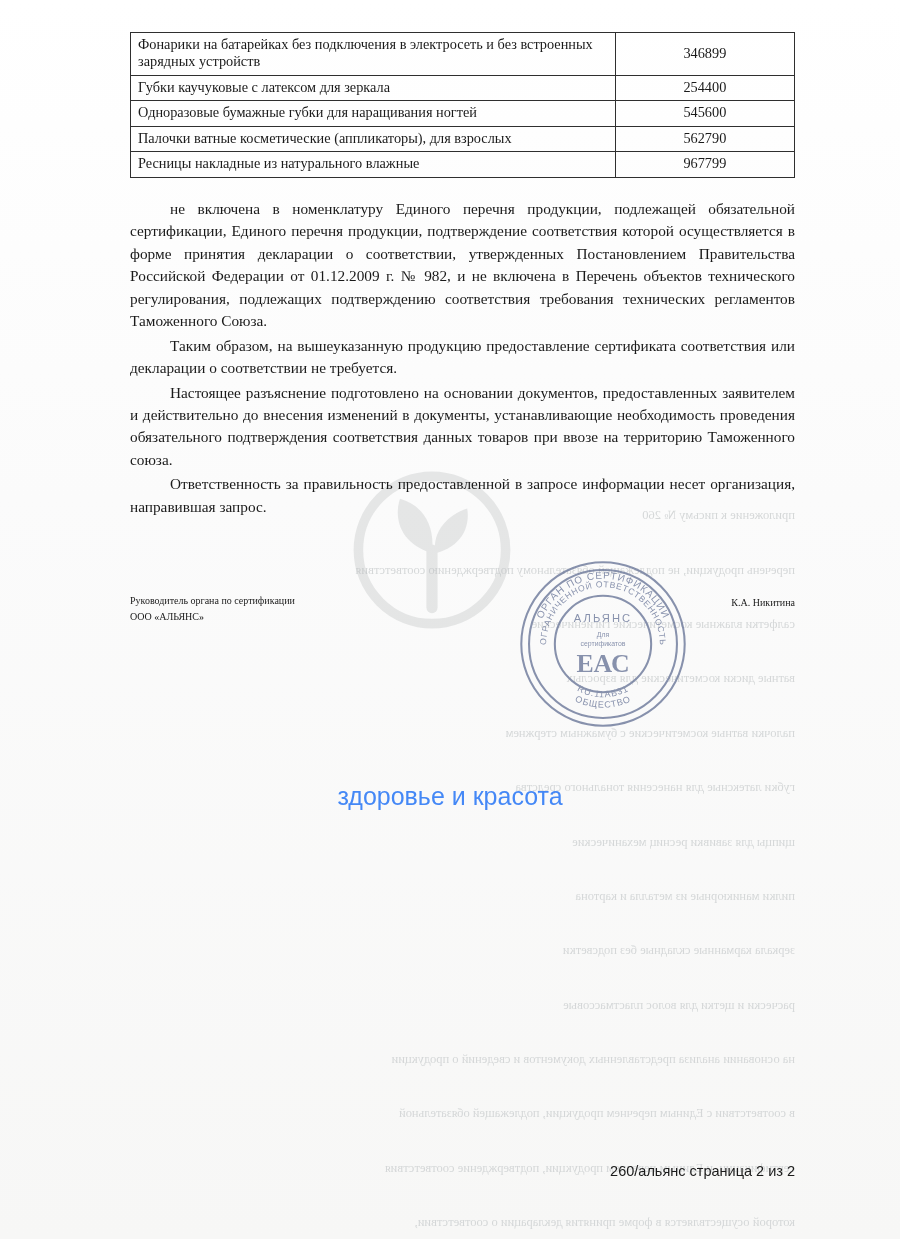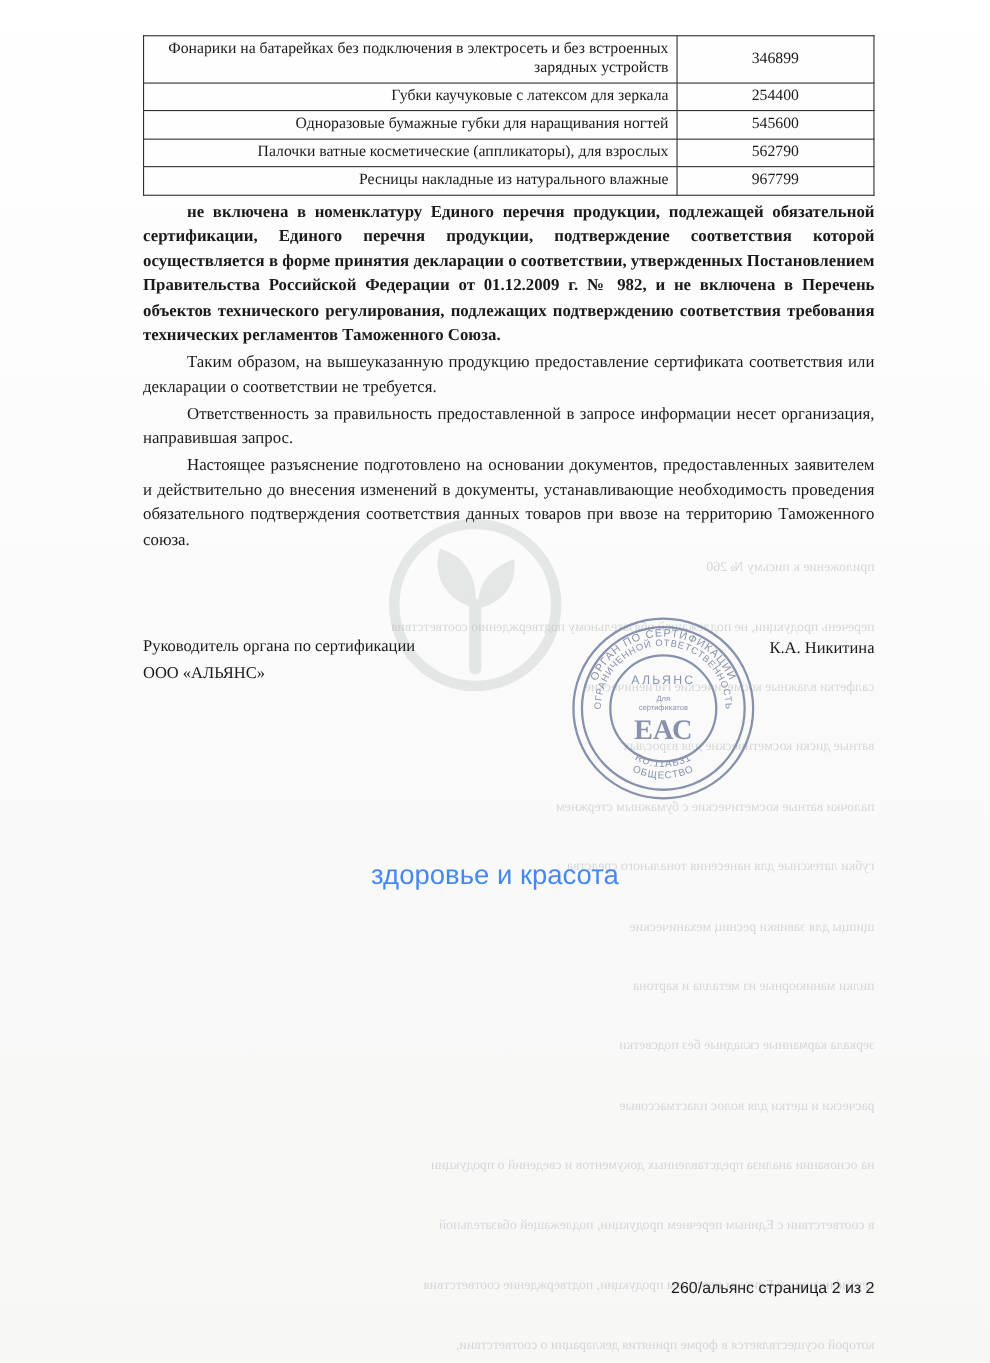--- a/index.html
+++ b/index.html
@@ -40,48 +40,47 @@
     margin-top: 8px;
     font-size: 14.3px;
   }
   table.goods td {
     border: 1px solid #2f2f2f;
     padding: 3px 7px 4px 7px;
     line-height: 1.22;
     vertical-align: middle;
   }
   table.goods td.name {
-    text-align: right;
+    text-align: left;
     width: 73%;
   }
   table.goods td.code {
     text-align: center;
     width: 27%;
     white-space: nowrap;
   }
 
   
   p.para {
     text-align: justify;
     text-justify: inter-word;
     margin: 0 0 2px 0;
     text-indent: 40px;
     font-size: 15.3px;
     line-height: 1.47;
   }
   p.para.first {
-    margin-top: 4px;
-    font-weight: bold;
+    margin-top: 20px;
   }
 
   
   .sign-block {
     margin-top: 75px;
     position: relative;
-    font-size: 15px;
+    font-size: 10px;
     line-height: 1.5;
   }
   .sign-row {
     display: flex;
     justify-content: space-between;
     align-items: flex-start;
   }
   .sign-left {
     max-width: 420px;
   }
@@ -240,22 +239,22 @@
         </tr>
         <tr>
           <td class="name">Ресницы накладные из натурального влажные</td>
           <td class="code">967799</td>
         </tr>
       </tbody>
     </table>
 
     <p class="para first">не включена в номенклатуру Единого перечня продукции, подлежащей обязательной сертификации, Единого перечня продукции, подтверждение соответствия которой осуществляется в форме принятия декларации о соответствии, утвержденных Постановлением Правительства Российской Федерации от 01.12.2009 г. № 982, и не включена в Перечень объектов технического регулирования, подлежащих подтверждению соответствия требования технических регламентов Таможенного Союза.</p>
     <p class="para">Таким образом, на вышеуказанную продукцию предоставление сертификата соответствия или декларации о соответствии не требуется.</p>
+    <p class="para">Настоящее разъяснение подготовлено на основании документов, предоставленных заявителем и действительно до внесения изменений в документы, устанавливающие необходимость проведения обязательного подтверждения соответствия данных товаров при ввозе на территорию Таможенного союза.</p>
     <p class="para">Ответственность за правильность предоставленной в запросе информации несет организация, направившая запрос.</p>
-    <p class="para">Настоящее разъяснение подготовлено на основании документов, предоставленных заявителем и действительно до внесения изменений в документы, устанавливающие необходимость проведения обязательного подтверждения соответствия данных товаров при ввозе на территорию Таможенного союза.</p>
 
     <div class="sign-block">
       <div class="sign-row">
         <div class="sign-left">
           <div>Руководитель органа по сертификации</div>
           <div class="sign-org">ООО «АЛЬЯНС»</div>
         </div>
         <div class="sign-name">К.А. Никитина</div>
       </div>
     </div>

